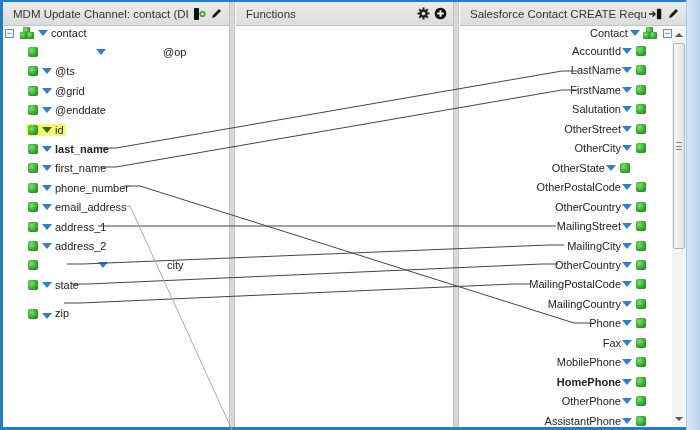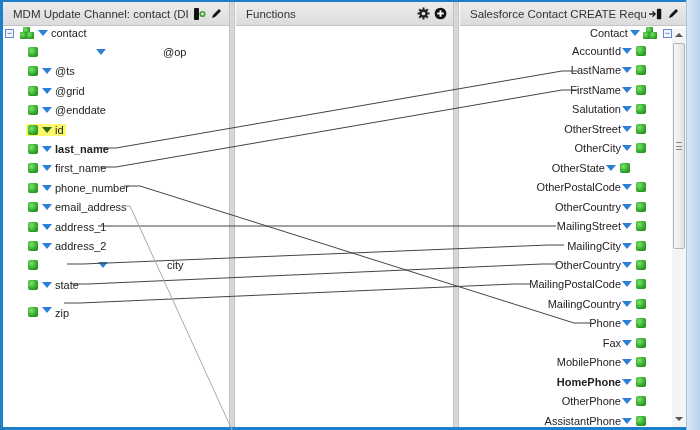--- a/index.html
+++ b/index.html
@@ -226,21 +226,21 @@
     <div class="row" style="left: 26px; top: 275.8px;">
       <span style="display: inline-flex; align-items: center; padding: 0px 2px;">
         <span class="cube"></span>
         <span style="width:4px"></span>
         <span class="tri"></span>
         <span style="width:3px"></span>
         <span>state</span>
       </span>
     </div>
     <div class="row" style="left: 26px; top: 295.2px;">
-      <span style="display: inline-flex; align-items: flex-start; padding: 0px 2px; margin-top: 18px;">
+      <span style="display: inline-flex; align-items: flex-end; padding: 0px 2px; margin-top: 18px;">
         <span class="cube"></span>
         <span style="width:4px"></span>
         <span class="tri"></span>
         <span style="width:3px"></span>
         <span>zip</span>
       </span>
     </div>
   </div>
 
 <div class="row" style="left:590px; top:24px;">

